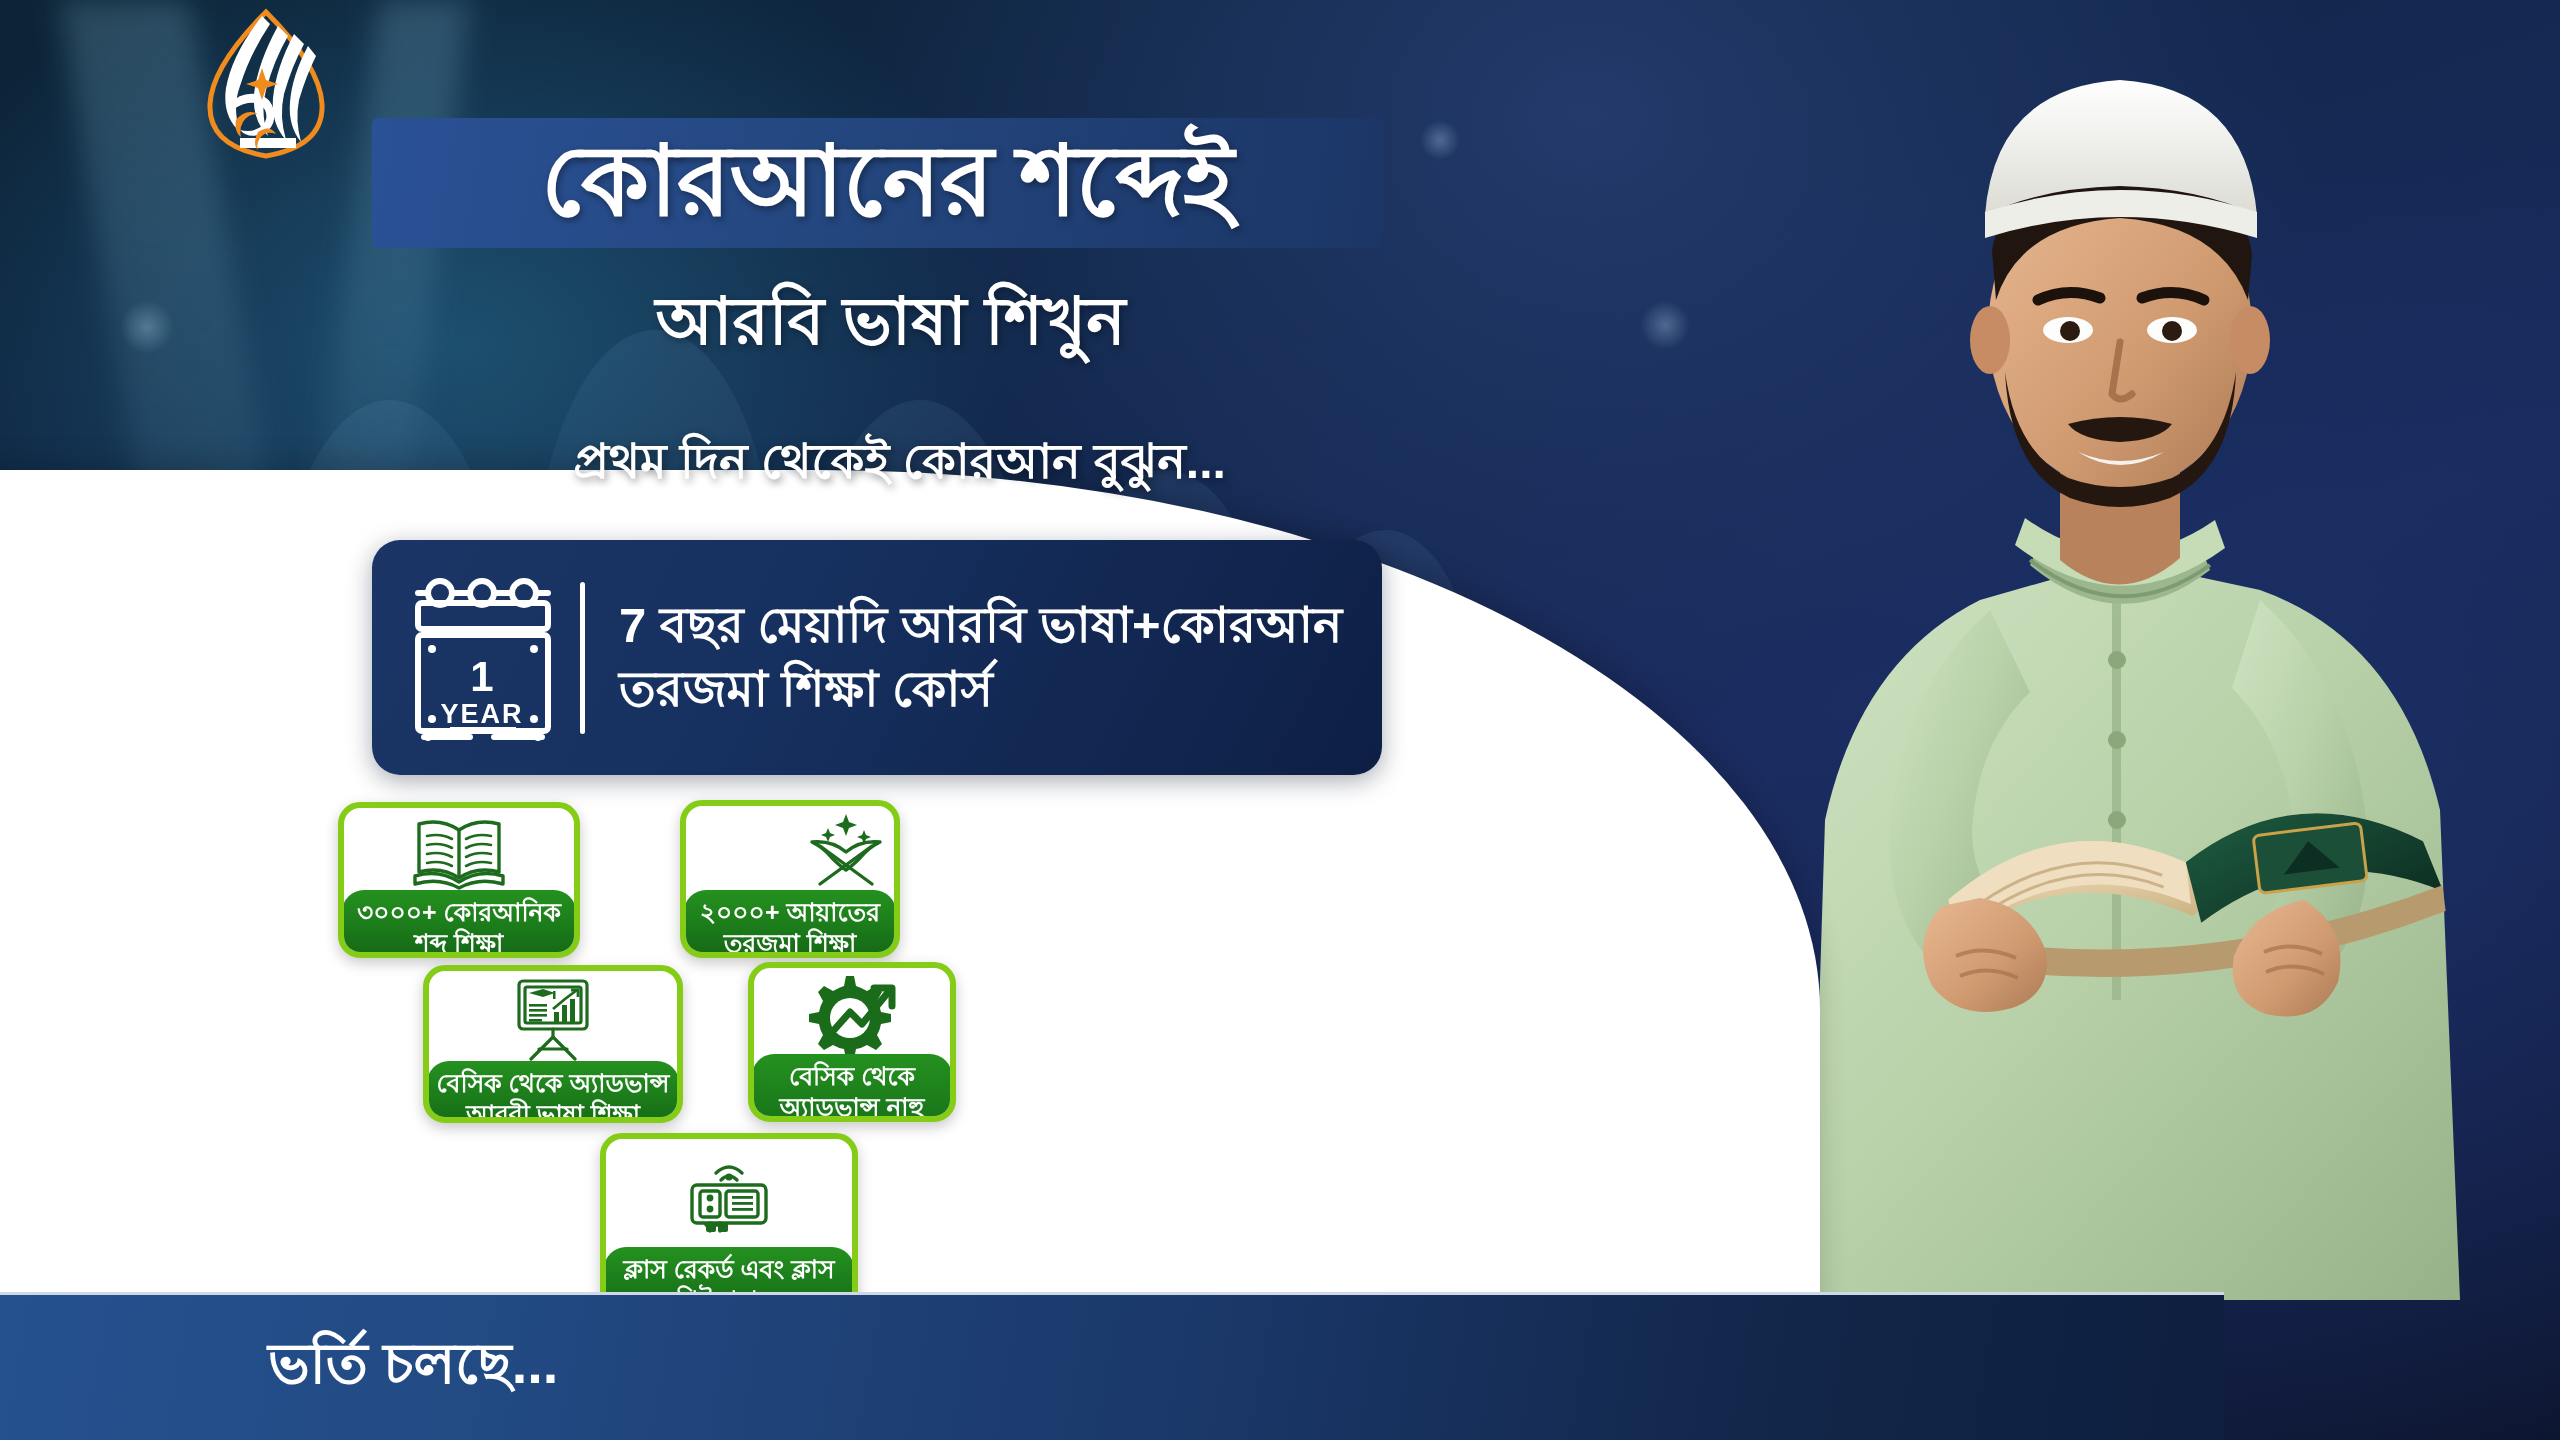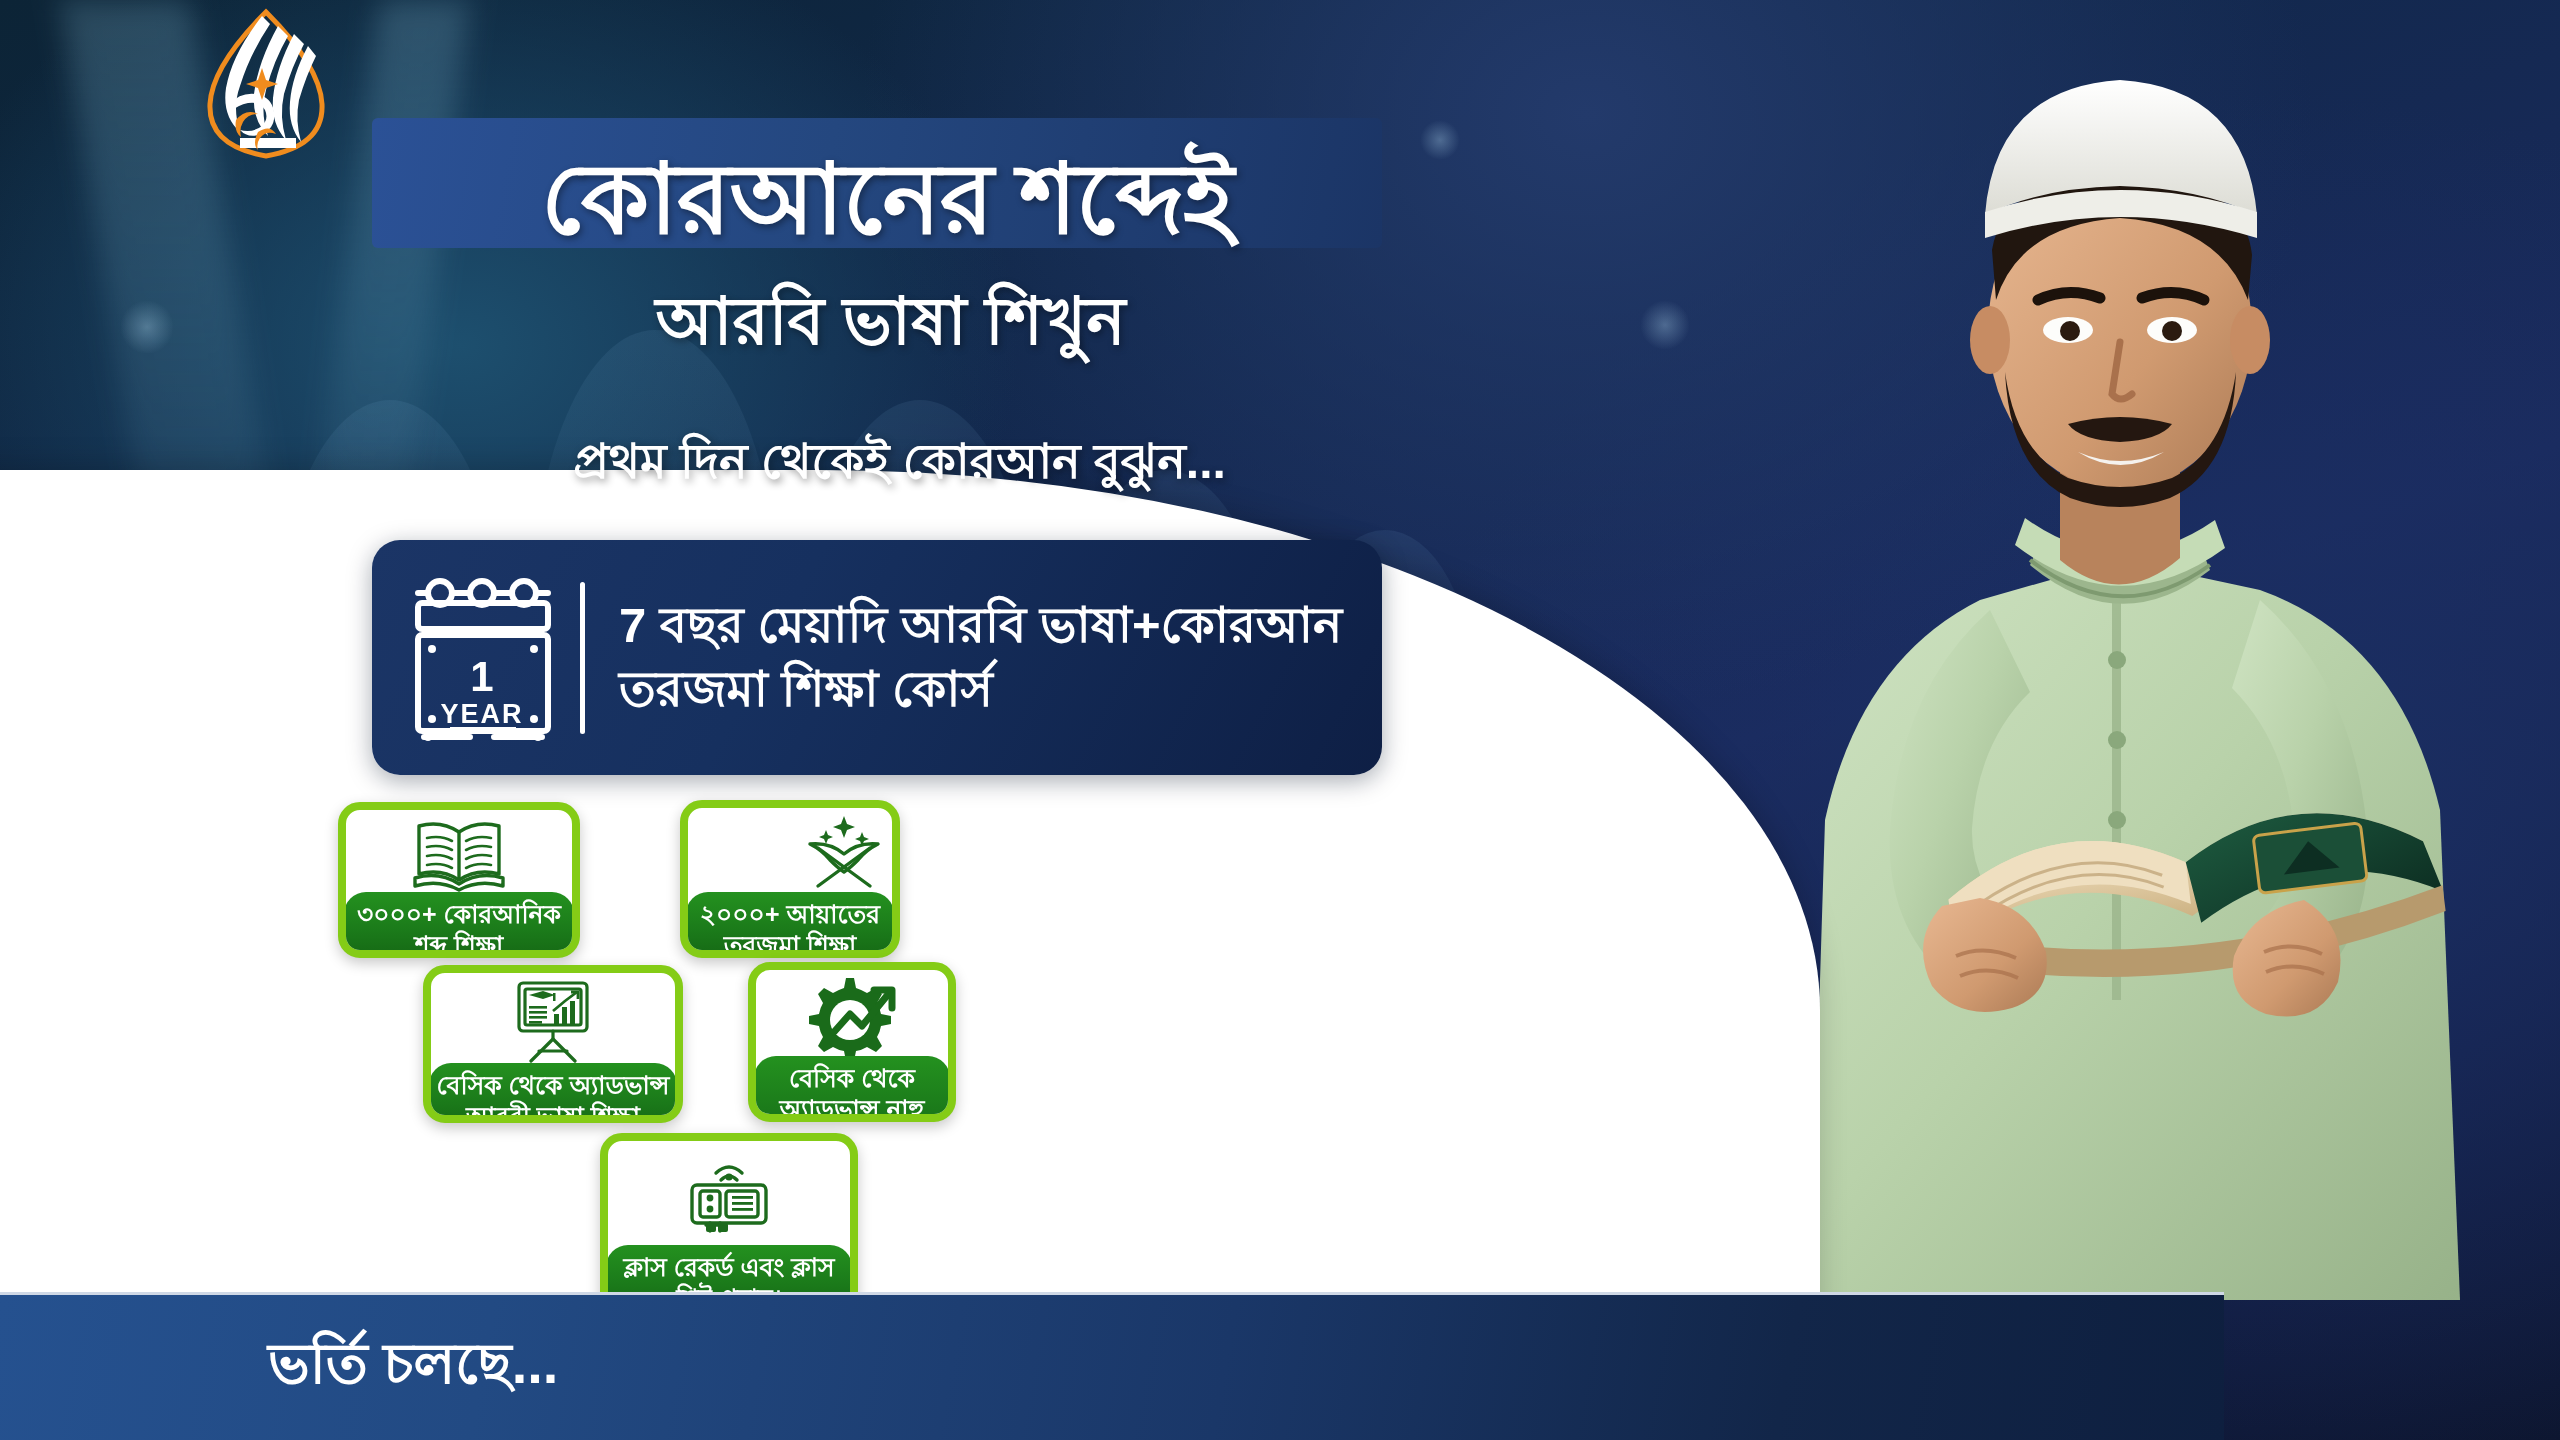--- a/index.html
+++ b/index.html
@@ -71,21 +71,20 @@
     width:990px;
     text-align:center;
     font-family:"Liberation Sans", sans-serif;
     font-weight:bold;
     font-size:98px;
     line-height:1.06;
     color:#ffffff;
     letter-spacing:-1px;
     text-shadow:2px 3px 7px rgba(0,0,0,.38);
     white-space:nowrap;
-    margin-top:18px;
   }
   .headline-l2 {
     position:absolute;
     left:392px; top:285px;
     width:1015px;
     text-align:center;
     padding-right:18px;
     font-weight:bold;
     font-size:66px;
     line-height:1.1;
@@ -127,21 +126,21 @@
     color:#ffffff;
     font-weight:bold;
     font-size:49px;
     line-height:1.3;
   }
 
   
   .card {
     position:absolute;
     background:#ffffff;
-    border:8px solid #84cc16;
+    border:6px solid #84cc16;
     border-radius:22px;
     overflow:hidden;
     display:flex; flex-direction:column;
     box-shadow:0 5px 14px rgba(0,0,0,.22);
   }
   .card-ico {
     flex:1 1 auto;
     display:flex; align-items:center; justify-content:center;
     padding-top:6px;
   }

